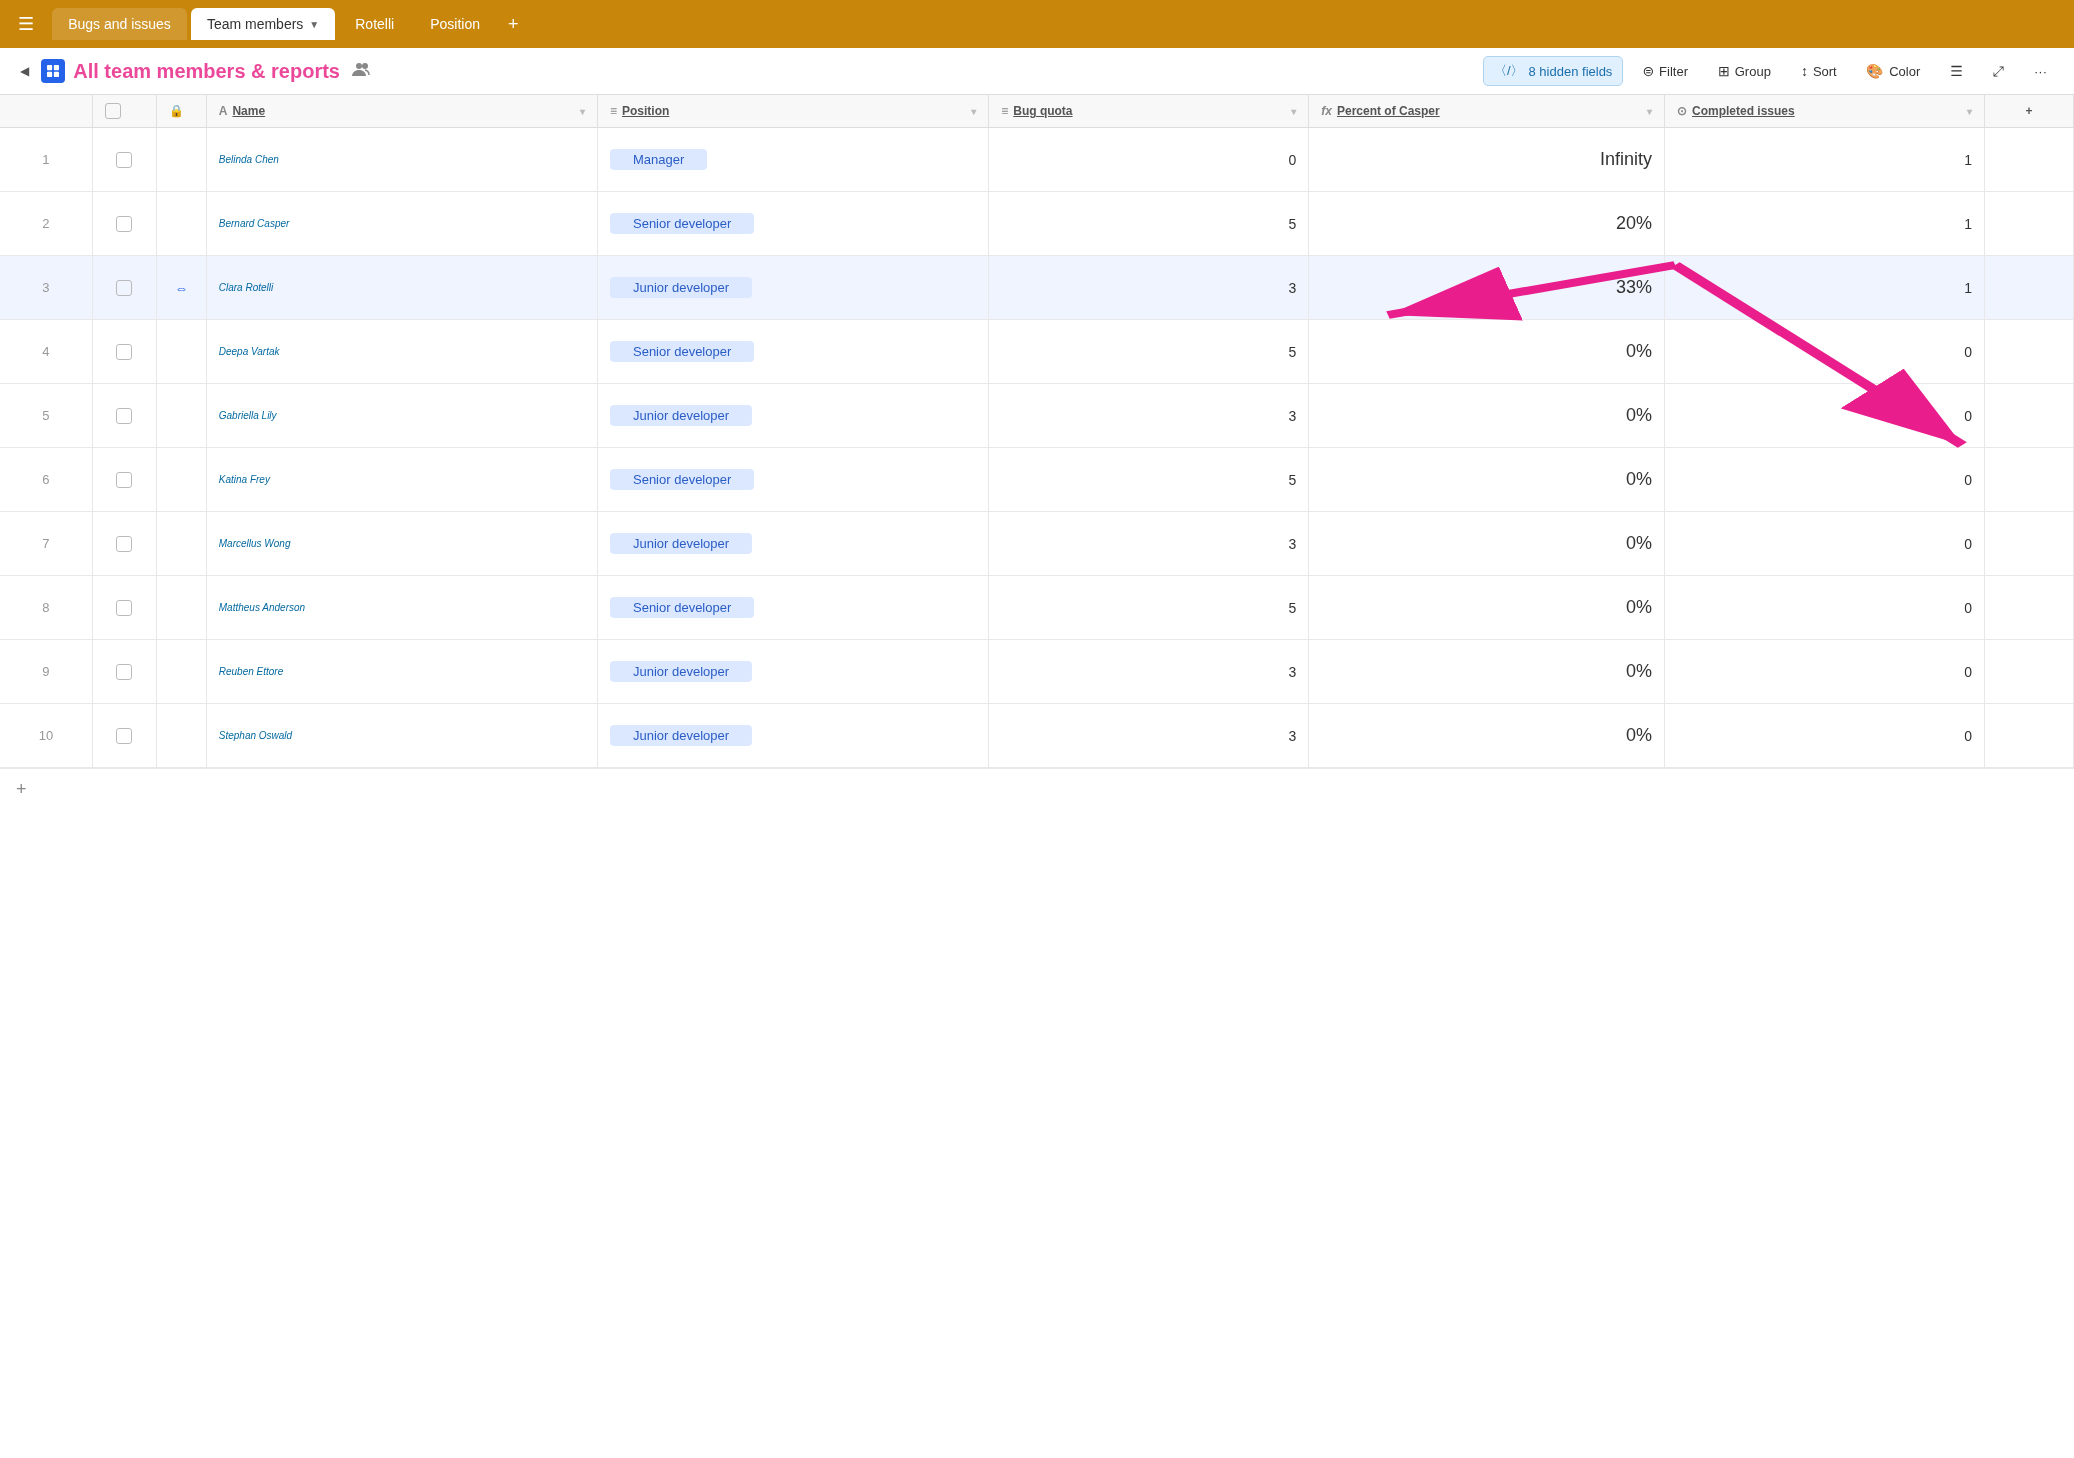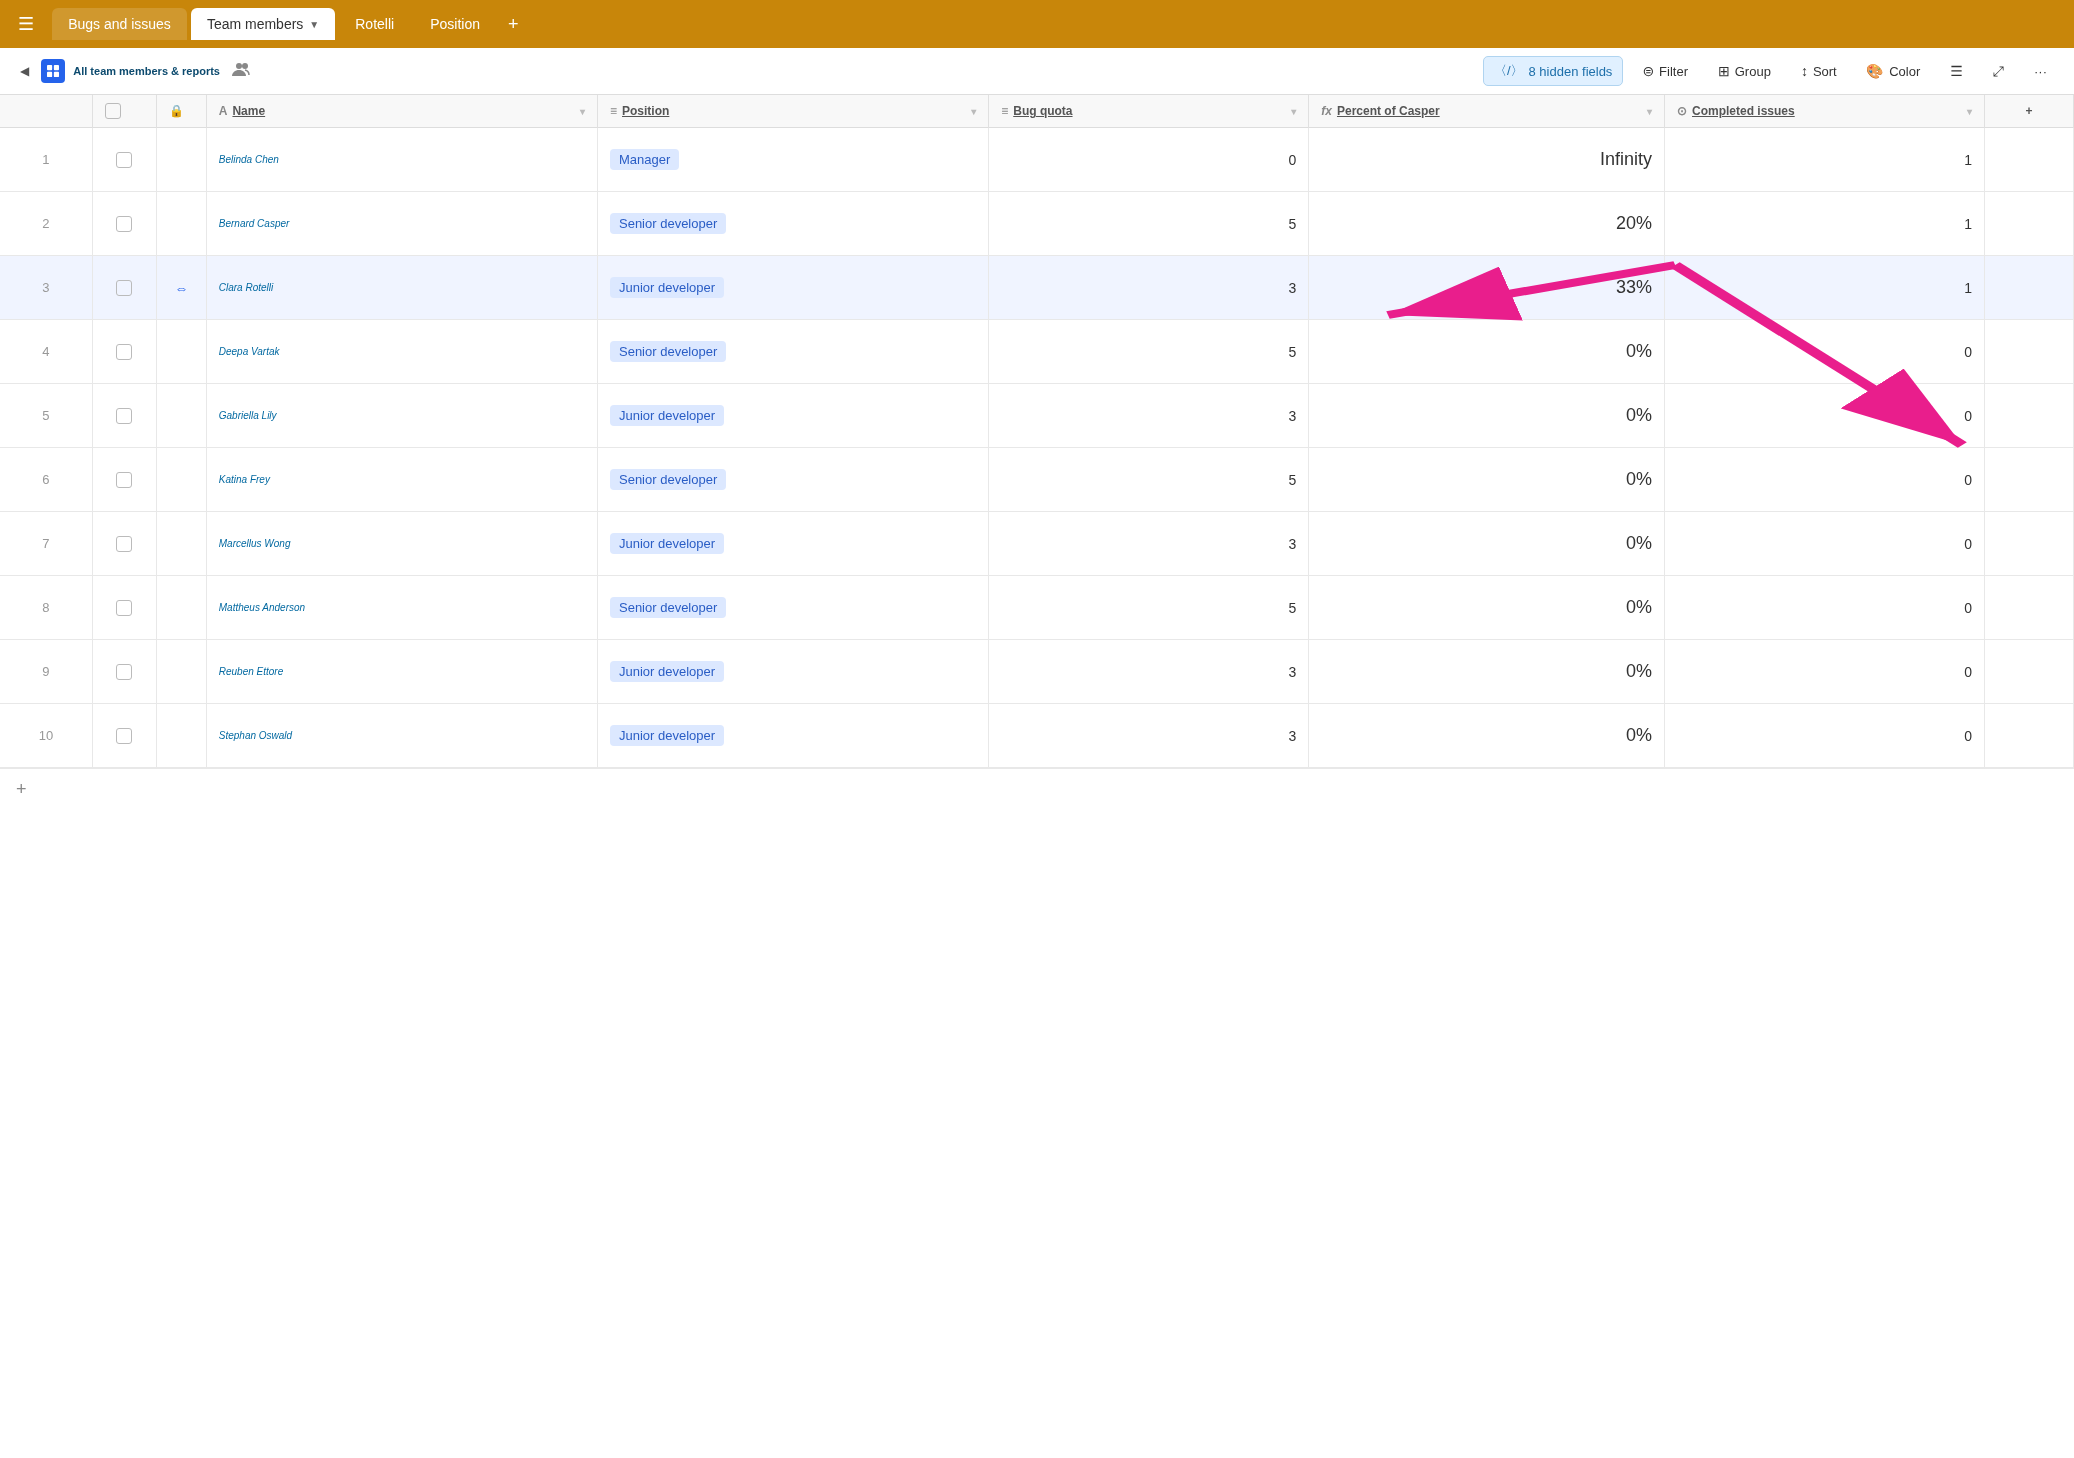--- a/index.html
+++ b/index.html
@@ -74,22 +74,22 @@
       border-radius: 4px;
       font-size: 12px;
       display: flex;
       align-items: center;
       justify-content: center;
       width: 24px;
       height: 24px;
     }
     .view-label {
       font-weight: 600;
-      font-size: 11px;
-      color: #0c4a6e;
+      font-size: 20px;
+      color: #ec4899;
     }
     .people-icon {
       color: #888;
       font-size: 16px;
       cursor: pointer;
       padding: 4px;
     }
     .toolbar-spacer { flex: 1; }
     .toolbar-btn {
       display: flex;
@@ -204,21 +204,21 @@
       justify-content: flex-end;
       color: #333;
       font-size: 14px;
     }
     td.td-add .cell {
       justify-content: center;
     }
 
     .position-badge {
       display: inline-block;
-      padding: 3px 9px;
+      padding: 3px 23px;
       border-radius: 4px;
       font-size: 13px;
       font-weight: 500;
     }
     .badge-manager { background: #DCE8FF; color: #2A5DC5; }
     .badge-senior { background: #DCE8FF; color: #2A5DC5; }
     .badge-junior { background: #DCE8FF; color: #2A5DC5; }
 
     .checkbox {
       width: 16px;

